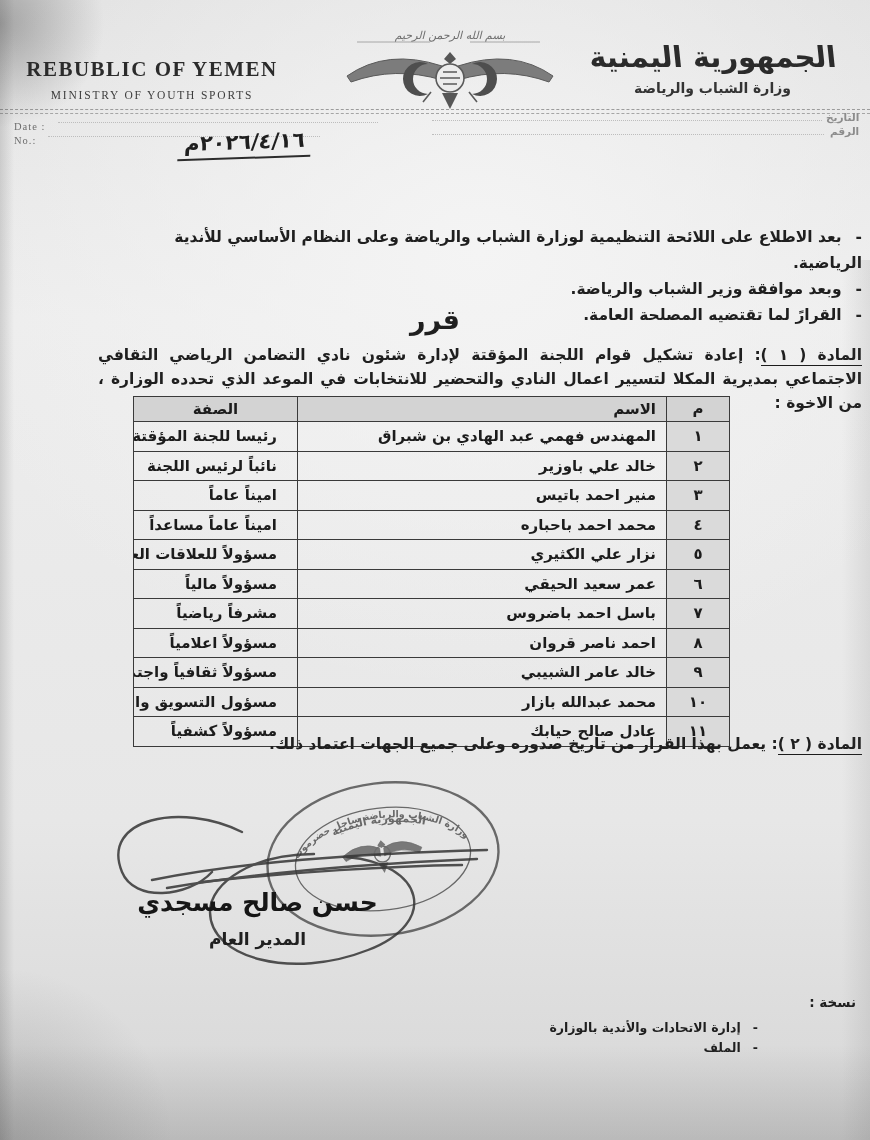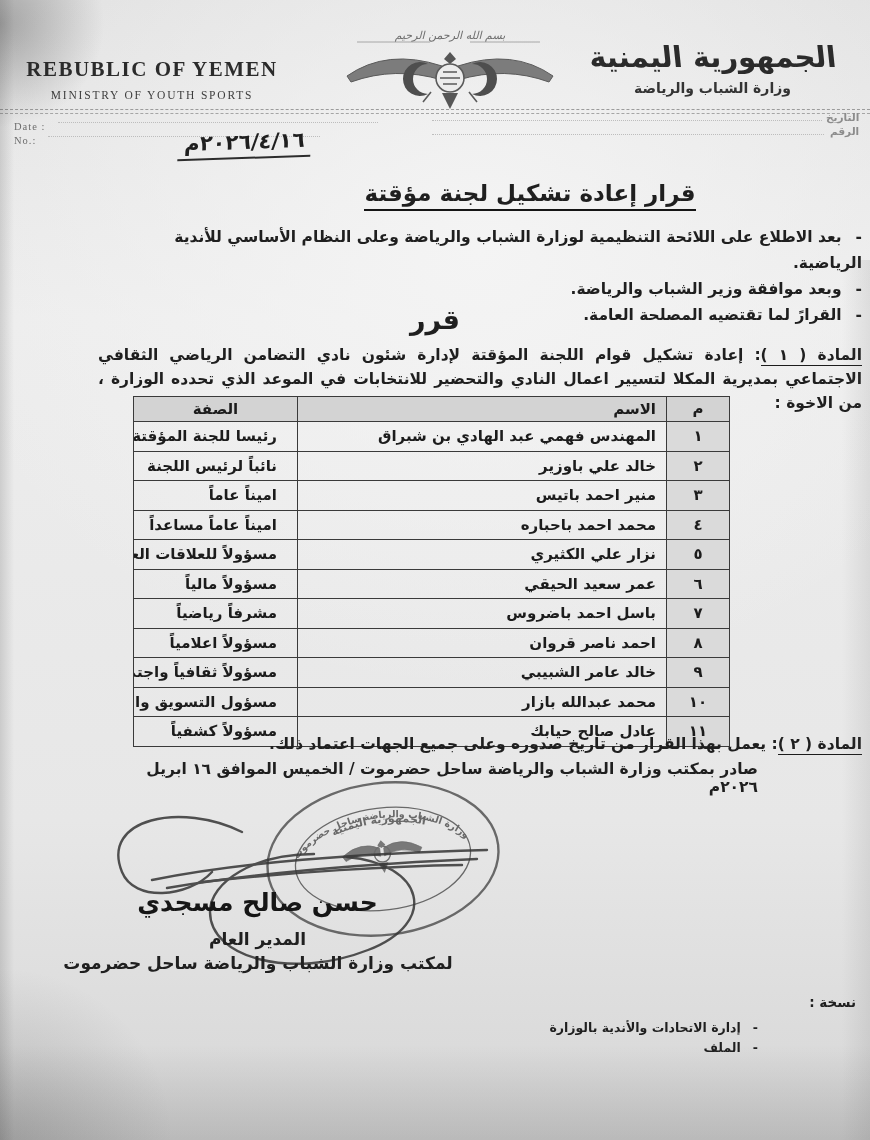--- a/index.html
+++ b/index.html
@@ -108,23 +108,20 @@
   <div class="abs dotrule" style="left:48px;top:135px;width:272px;"></div>
   <div class="abs reflab-ar" style="left:826px;top:111px;">التاريخ</div>
   <div class="abs dotrule" style="left:432px;top:119px;width:390px;"></div>
   <div class="abs reflab-ar" style="left:830px;top:125px;">الرقم</div>
   <div class="abs dotrule" style="left:432px;top:133px;width:392px;"></div>
 
   <div class="abs date-stamp ar">
     <span>٢٠٢٦/٤/١٦م</span>
   </div>
 
-  <div class="abs doc-title ar">
-    <span>قرار إعادة تشكيل لجنة مؤقتة</span>
-  </div>
 
   <div class="abs preamble ar">
     <div class="bullet">
       <span class="dash">-</span><span class="txt">بعد الاطلاع على اللائحة التنظيمية لوزارة الشباب والرياضة وعلى النظام الأساسي للأندية الرياضية.</span>
     </div>
     <div class="bullet">
       <span class="dash">-</span><span class="txt">وبعد موافقة وزير الشباب والرياضة.</span>
     </div>
     <div class="bullet">
       <span class="dash">-</span><span class="txt">القرارً لما تقتضيه المصلحة العامة.</span>
@@ -203,21 +200,20 @@
             <td class="col-role">مسؤولاً كشفياً</td>
           </tr>
         </tbody>
     </table>
   </div>
 
   <div class="abs article art2 ar">
     <span class="mlabel">المادة ( ٢ )</span><span>: يعمل بهذا القرار من تاريخ صدوره وعلى جميع الجهات اعتماد ذلك.</span>
   </div>
 
-  <div class="abs issued ar">صادر بمكتب وزارة الشباب والرياضة ساحل حضرموت  /  الخميس الموافق ١٦ ابريل ٢٠٢٦م</div>
 
   <svg class="abs stamp" width="250" height="162" viewBox="0 0 250 162">
     <g stroke="#4a4a4a" fill="none">
       <ellipse cx="125" cy="81" rx="116" ry="76" stroke-width="2.4"></ellipse>
       <ellipse cx="125" cy="81" rx="88" ry="51" stroke-width="1.3"></ellipse>
     </g>
     <defs>
       <path id="arcTop" d="M 28,96 A 99,64 0 0 1 222,96"></path>
       <path id="arcBot" d="M 220,88 A 97,60 0 0 1 30,88" transform="rotate(180 125 88)"></path>
     </defs>
@@ -241,21 +237,20 @@
       <path d="M150,30 C90,0 8,16 30,70 C42,100 96,96 120,70"></path>
       <path d="M60,78 C150,60 260,52 395,48"></path>
       <path d="M75,86 C170,70 270,62 385,57"></path>
       <path d="M110,80 C200,70 300,64 370,63"></path>
       <path d="M255,55 C332,62 348,120 276,148 C200,178 118,156 118,110 C118,80 162,52 222,52"></path>
     </g>
   </svg>
 
   <div class="abs sig-name ar">حسن صالح مسجدي</div>
   <div class="abs sig-title ar">المدير العام</div>
-  <div class="abs sig-office ar">لمكتب وزارة الشباب والرياضة ساحل حضرموت</div>
 
   <div class="abs copy-label ar">نسخة :</div>
   <div class="abs copy-item ci1 ar">
     <span class="dash">-</span><span class="txt">إدارة الاتحادات والأندية بالوزارة</span>
   </div>
   <div class="abs copy-item ci2 ar">
     <span class="dash">-</span><span class="txt">الملف</span>
   </div>
 
   <div class="abs shade sh-tl"></div>

